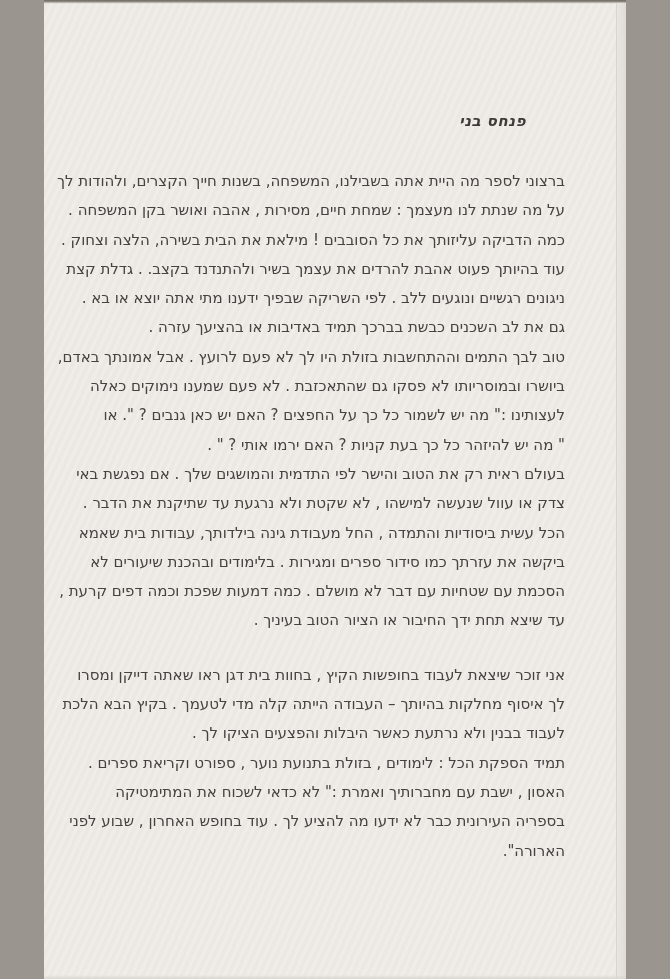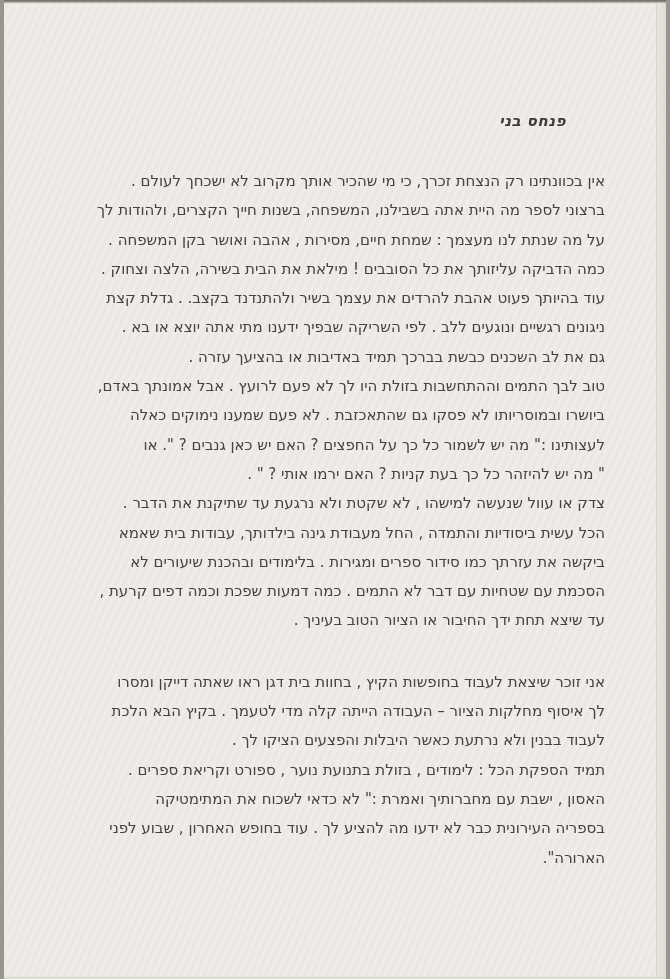--- a/index.html
+++ b/index.html
@@ -1,20 +1,20 @@
 <!DOCTYPE html>
 <html><head>
 <meta charset="utf-8">
 <style>
   html, body { margin: 0; padding: 0; }
   body { background: #9a968f; font-family: "DejaVu Sans", sans-serif; }
 
   .page {
     position: relative;
-    width: 662px;
+    width: 582px;
     height: 979px;
     margin: 0 auto;
     background-color: #efece8;
     background-image:
       repeating-linear-gradient(115deg,
         rgba(255,255,255,0.06) 0px, rgba(255,255,255,0.06) 3px,
         rgba(175,170,158,0.05) 3px, rgba(175,170,158,0.05) 7px);
     overflow: hidden;
   }
 
@@ -57,55 +57,55 @@
     width: 550px;
     direction: rtl;
     text-align: right;
     font-size: 15px;
     line-height: 29.3px;
     color: #444340;
   }
 
   .line { white-space: nowrap; }
 
-  .para-2 { margin-top: 32px; }
+  .para-2 { margin-top: 25px; }
 </style>
 </head>
 <body>
 
 <div class="page">
 
   <div class="scan-edge-top"></div>
   <div class="page-edge-right"></div>
   <div class="scan-edge-bottom"></div>
 
   <div class="author-header">פנחס בני</div>
 
   <div class="body-text">
     <div class="para para-1">
-        <div class="line">אין בכוונתינו רק הנצחת זכרך, כי מי שהכיר אותך מקרוב לא ישכחך לעולם .</div>
         <div class="line">ברצוני לספר מה היית אתה בשבילנו, המשפחה, בשנות חייך הקצרים, ולהודות לך</div>
         <div class="line">על מה שנתת לנו מעצמך : שמחת חיים, מסירות , אהבה ואושר בקן המשפחה .</div>
         <div class="line">כמה הדביקה עליזותך את כל הסובבים ! מילאת את הבית בשירה, הלצה וצחוק .</div>
         <div class="line">עוד בהיותך פעוט אהבת להרדים את עצמך בשיר ולהתנדנד בקצב. . גדלת קצת</div>
         <div class="line">ניגונים רגשיים ונוגעים ללב . לפי השריקה שבפיך ידענו מתי אתה יוצא או בא .</div>
         <div class="line">גם את לב השכנים כבשת בברכך תמיד באדיבות או בהציעך עזרה .</div>
         <div class="line">טוב לבך התמים וההתחשבות בזולת היו לך לא פעם לרועץ . אבל אמונתך באדם,</div>
         <div class="line">ביושרו ובמוסריותו לא פסקו גם שהתאכזבת . לא פעם שמענו נימוקים כאלה</div>
         <div class="line">לעצותינו :" מה יש לשמור כל כך על החפצים ? האם יש כאן גנבים ? ". או</div>
         <div class="line">" מה יש להיזהר כל כך בעת קניות ? האם ירמו אותי ? " .</div>
+        <div class="line">בעולם ראית רק את הטוב והישר לפי התדמית והמושגים שלך . אם נפגשת באי</div>
         <div class="line">צדק או עוול שנעשה למישהו , לא שקטת ולא נרגעת עד שתיקנת את הדבר .</div>
         <div class="line">הכל עשית ביסודיות והתמדה , החל מעבודת גינה בילדותך, עבודות בית שאמא</div>
         <div class="line">ביקשה את עזרתך כמו סידור ספרים ומגירות . בלימודים ובהכנת שיעורים לא</div>
-        <div class="line">הסכמת עם שטחיות עם דבר לא התמים . כמה דמעות שפכת וכמה דפים קרעת ,</div>
+        <div class="line">הסכמת עם שטחיות עם דבר לא מושלם . כמה דמעות שפכת וכמה דפים קרעת ,</div>
         <div class="line">עד שיצא תחת ידך החיבור או הציור הטוב בעיניך .</div>
       </div>
     <div class="para para-2">
         <div class="line">אני זוכר שיצאת לעבוד בחופשות הקיץ , בחוות בית דגן ראו שאתה דייקן ומסרו</div>
-        <div class="line">לך איסוף מחלקות הציור – העבודה הייתה קלה מדי לטעמך . בקיץ הבא הלכת</div>
+        <div class="line">לך איסוף מחלקות בהיותך – העבודה הייתה קלה מדי לטעמך . בקיץ הבא הלכת</div>
         <div class="line">לעבוד בבנין ולא נרתעת כאשר היבלות והפצעים הציקו לך .</div>
         <div class="line">תמיד הספקת הכל : לימודים , בזולת בתנועת נוער , ספורט וקריאת ספרים .</div>
         <div class="line">האסון , ישבת עם מחברותיך ואמרת :" לא כדאי לשכוח את המתימטיקה</div>
         <div class="line">בספריה העירונית כבר לא ידעו מה להציע לך . עוד בחופש האחרון , שבוע לפני</div>
         <div class="line">הארורה".</div>
       </div>
   </div>
 
 </div>
 

